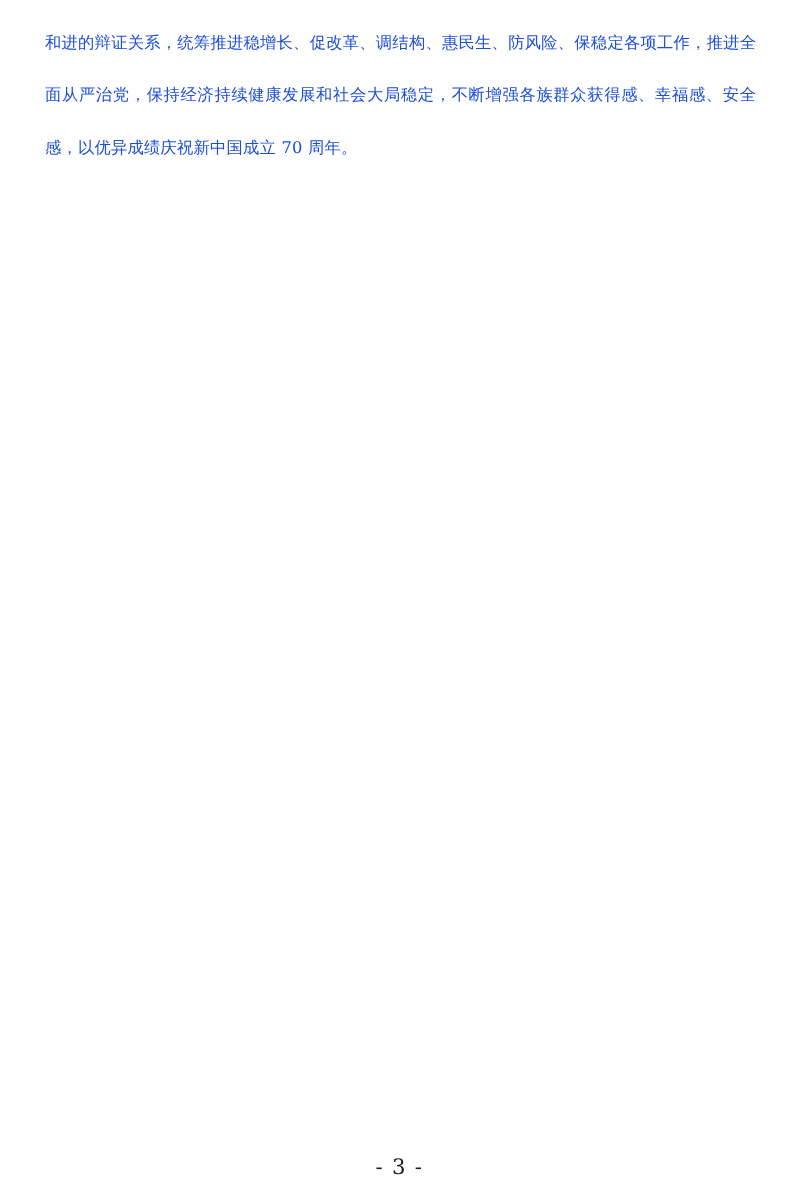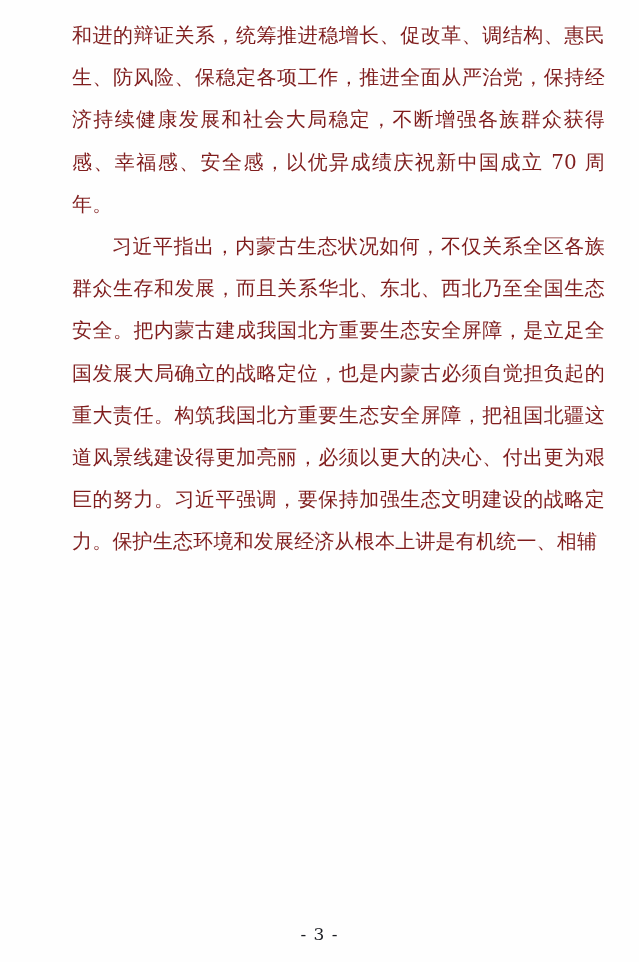--- a/index.html
+++ b/index.html
@@ -16,27 +16,26 @@
   }
   .page {
     position: relative;
     width: 639px;
     height: 962px;
     box-sizing: border-box;
     padding: 14px 34px 0 36px;
     background: #fefefe;
   }
   .doc-body {
-    font-size: 20px;
+    font-size: 13px;
     line-height: 42.2px;
     letter-spacing: 0.2px;
     text-align: justify;
     text-justify: inter-character;
-    color: #7f1d1d;
-    margin-left: 36px;
+    color: #1d4ed8;
   }
   .para {
     margin: 0;
     text-indent: 2em;
     text-align: justify;
     text-justify: inter-character;
   }
   .para.first {
     text-indent: 0;
   }
@@ -54,16 +53,15 @@
     color: #1b1c21;
     font-family: "DejaVu Serif", "Liberation Serif", serif;
   }
 </style>
 </head>
 <body>
 
 <div class="page">
   <div class="doc-body">
     <p class="para first">和进的辩证关系，统筹推进稳增长、促改革、调结构、惠民生、防风险、保稳定各项工作，推进全面从严治党，保持经济持续健康发展和社会大局稳定，不断增强各族群众获得感、幸福感、安全感，以优异成绩庆祝新中国成立 70 周年。</p>
-    <p class="para">习近平指出，内蒙古生态状况如何，不仅关系全区各族群众生存和发展，而且关系华北、东北、西北乃至全国生态安全。把内蒙古建成我国北方重要生态安全屏障，是立足全国发展大局确立的战略定位，也是内蒙古必须自觉担负起的重大责任。构筑我国北方重要生态安全屏障，把祖国北疆这道风景线建设得更加亮丽，必须以更大的决心、付出更为艰巨的努力。习近平强调，要保持加强生态文明建设的战略定力。保护生态环境和发展经济从根本上讲是有机统一、相辅</p>
   </div>
   <div class="page-number">- 3 -</div>
 </div>
 
 </body></html>

